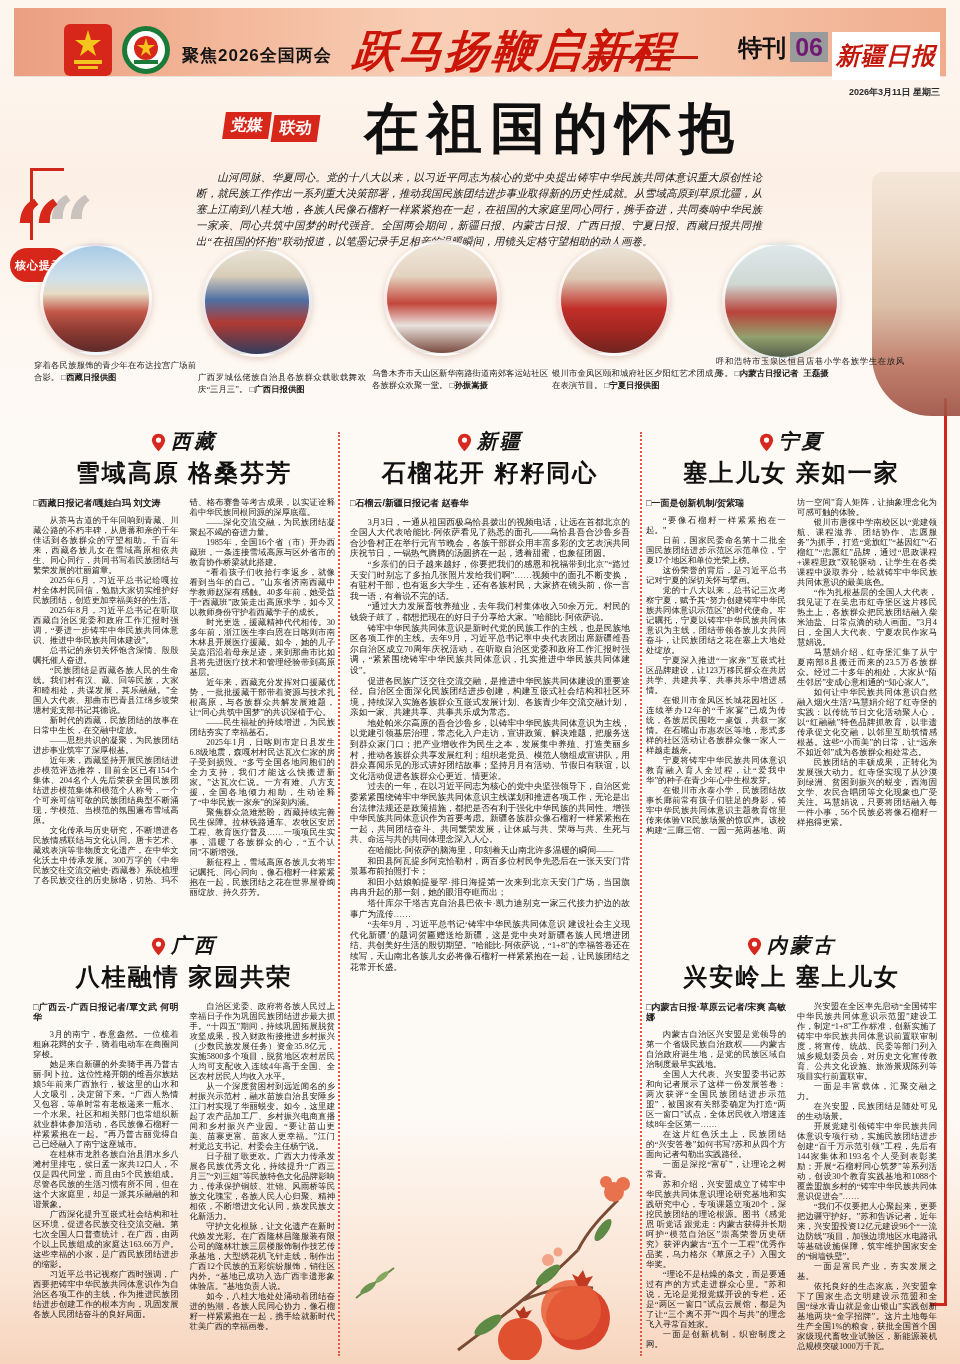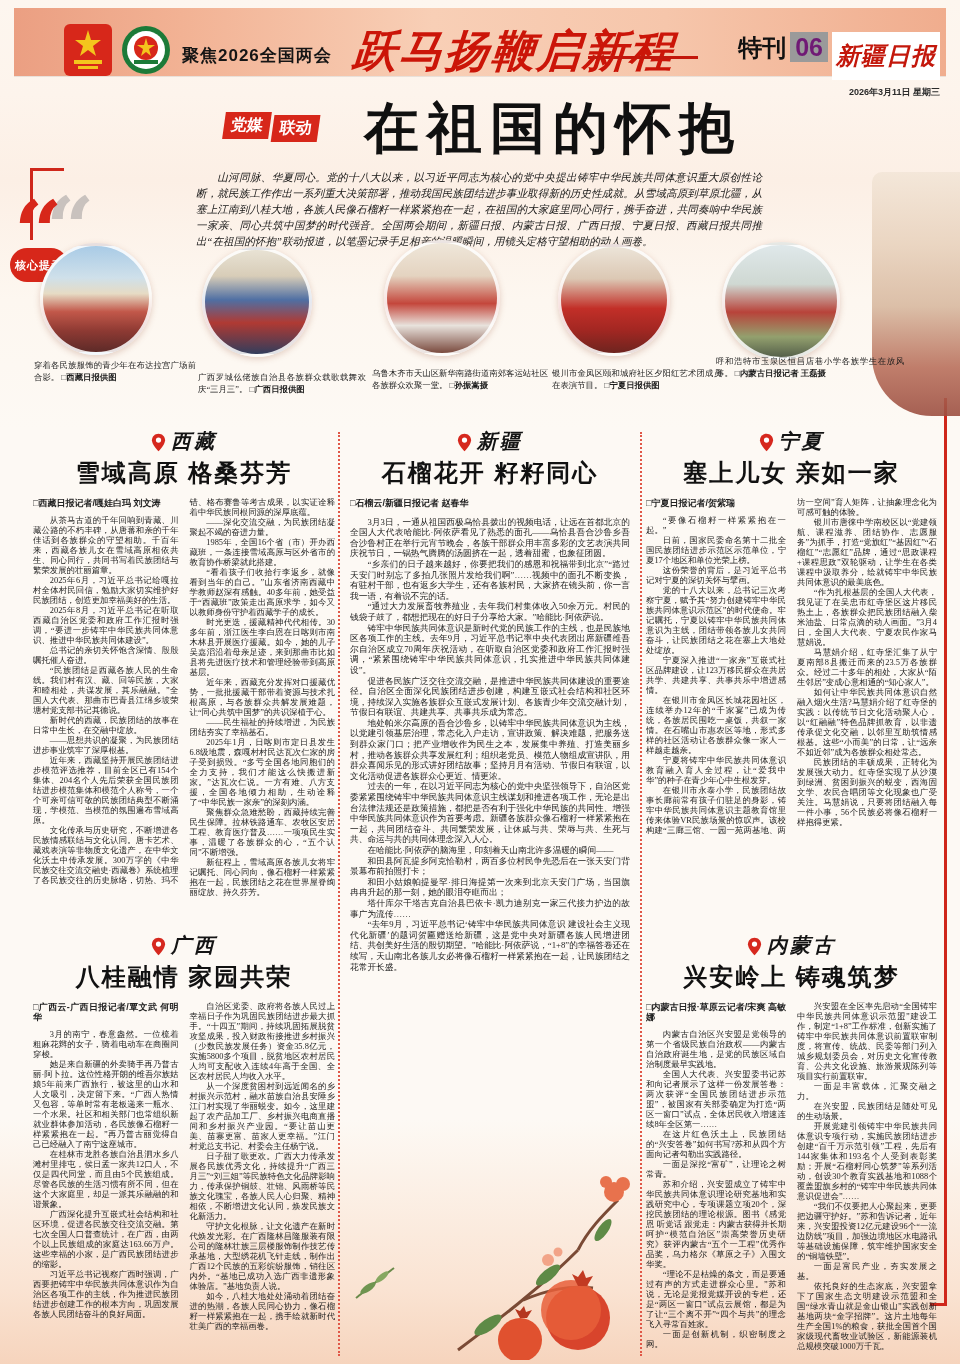--- a/index.html
+++ b/index.html
@@ -56,21 +56,21 @@
   .lead-intro::first-line { }
   .lead-intro p { text-indent:2em; }
 
   
   .photo { position:absolute; border-radius:50%; border:3px solid rgba(255,255,255,.85);
     box-shadow:0 2px 6px rgba(150,80,50,.25); }
   .photo-kites { position:absolute; left:872px; top:172px; width:88px; height:244px;
     border-radius:10px 0 0 60px; background:linear-gradient(180deg,#f3e6d8 0%,#e8d2bd 30%,#d8b9a0 55%,#b9705c 80%,#9c4f41 100%);
     opacity:.9; }
   .caption { position:absolute; font-size:8.4px; line-height:1.4; color:#1d1d1d; text-align:justify; }
-  .caption .credit { font-family:Liberation Sans, sans-serif; font-weight:bold; font-style:normal; }
+  .caption .credit { font-family:Liberation Mono, monospace; font-weight:bold; font-style:normal; }
 
   
   .sep { position:absolute; top:432px; height:924px; border-left:2px dotted #e05747; }
   .article { position:absolute; }
   .sec-head { text-align:center; margin-bottom:2px; }
   .pin { display:inline-block; width:15px; height:19px; vertical-align:-4px; margin-right:5px; }
   .pin svg { width:100%; height:100%; }
   .region { font-family:"DejaVu Serif",serif; font-style:italic; font-weight:900; font-size:20px; color:#141414; letter-spacing:3px; }
   .headline2 { text-align:center; font-family:"Liberation Sans","DejaVu Sans",sans-serif; font-weight:900;
     font-size:24px; color:#111; letter-spacing:2px; margin:2px 0 9px; }
@@ -202,42 +202,42 @@
           </svg></span><span class="region">新疆</span>
     </div>
     <h2 class="headline2">石榴花开 籽籽同心</h2>
     <div class="abody one-col" style="height:700px;">
       <div class="byline">□石榴云/新疆日报记者 赵春华</div>
       <div class="paras">
           <p>3月3日，一通从祖国西极乌恰县拨出的视频电话，让远在首都北京的全国人大代表哈能比·阿依萨看见了熟悉的面孔——乌恰县吾合沙鲁乡吾合沙鲁村正在举行元宵节晚会，各族干部群众用丰富多彩的文艺表演共同庆祝节日，一锅热气腾腾的汤圆挤在一起，透着甜蜜，也象征团圆。</p>
           <p>“乡亲们的日子越来越好，你要把我们的感恩和祝福带到北京”“路过天安门时别忘了多拍几张照片发给我们啊”……视频中的面孔不断变换，有驻村干部，也有返乡大学生，还有各族村民，大家挤在镜头前，你一言我一语，有着说不完的话。</p>
           <p>“通过大力发展畜牧养殖业，去年我们村集体收入50余万元。村民的钱袋子鼓了，都想把现在的好日子分享给大家。”哈能比·阿依萨说。</p>
           <p>铸牢中华民族共同体意识是新时代党的民族工作的主线，也是民族地区各项工作的主线。去年9月，习近平总书记率中央代表团出席新疆维吾尔自治区成立70周年庆祝活动，在听取自治区党委和政府工作汇报时强调，“紧紧围绕铸牢中华民族共同体意识，扎实推进中华民族共同体建设”。</p>
-          <p>促进各民族广泛交往交流交融，是推进中华民族共同体建设的重要途径。自治区全面深化民族团结进步创建，构建互嵌式社会结构和社区环境，持续深入实施各族群众互嵌式发展计划、各族青少年交流交融计划，节假日有联谊、共建共享、共事共乐成为常态。</p>
+          <p>促进各民族广泛交往交流交融，是推进中华民族共同体建设的重要途径。自治区全面深化民族团结进步创建，构建互嵌式社会结构和社区环境，持续深入实施各族群众互嵌式发展计划、各族青少年交流交融计划，亲如一家、共建共享、共事共乐成为常态。</p>
           <p>地处帕米尔高原的吾合沙鲁乡，以铸牢中华民族共同体意识为主线，以党建引领基层治理，常态化入户走访，宣讲政策、解决难题，把服务送到群众家门口；把产业增收作为民生之本，发展集中养殖、打造美丽乡村，推动各族群众共享发展红利；组织老党员、模范人物组成宣讲队，用群众喜闻乐见的形式讲好团结故事；坚持月月有活动、节假日有联谊，以文化活动促进各族群众心更近、情更浓。</p>
           <p>过去的一年，在以习近平同志为核心的党中央坚强领导下，自治区党委紧紧围绕铸牢中华民族共同体意识主线谋划和推进各项工作，无论是出台法律法规还是政策措施，都把是否有利于强化中华民族的共同性、增强中华民族共同体意识作为首要考虑。新疆各族群众像石榴籽一样紧紧抱在一起，共同团结奋斗、共同繁荣发展，让休戚与共、荣辱与共、生死与共、命运与共的共同体理念深入人心。</p>
           <p>在哈能比·阿依萨的脑海里，印刻着天山南北许多温暖的瞬间——</p>
           <p>和田县阿瓦提乡阿克恰勒村，两百多位村民争先恐后在一张天安门背景幕布前拍照打卡；</p>
           <p>和田小姑娘帕提曼罕·排日海提第一次来到北京天安门广场，当国旗冉冉升起的那一刻，她的眼泪夺眶而出；</p>
           <p>塔什库尔干塔吉克自治县巴依卡·凯力迪别克一家三代接力护边的故事广为流传……</p>
           <p>“去年9月，习近平总书记‘铸牢中华民族共同体意识 建设社会主义现代化新疆’的题词贺匾赠送给新疆，这是党中央对新疆各族人民增进团结、共创美好生活的殷切期望。”哈能比·阿依萨说，“1+8”的幸福答卷还在续写，天山南北各族儿女必将像石榴籽一样紧紧抱在一起，让民族团结之花常开长盛。</p>
         </div>
     </div>
   </section>
 
   <section class="article" style="left:646px;top:428px;width:291px;">
     <div class="sec-head">
       <span class="pin"><svg viewBox="0 0 24 30">
             <path d="M12 1C6 1 1.5 5.5 1.5 11.5 1.5 19 12 29 12 29s10.5-10 10.5-17.5C22.5 5.5 18 1 12 1z" fill="#d6281e"></path>
             <circle cx="12" cy="11" r="4.2" fill="#fff"></circle>
           </svg></span><span class="region">宁夏</span>
     </div>
     <h2 class="headline2">塞上儿女 亲如一家</h2>
     <div class="abody two-col" style="height:440px;">
-      <div class="byline">□宁夏日报记者/贺紫瑞</div>
+      <div class="byline">□一面是创新机制/贺紫瑞</div>
       <div class="paras">
           <p>“要像石榴籽一样紧紧抱在一起。”</p>
           <p>日前，国家民委命名第十二批全国民族团结进步示范区示范单位，宁夏17个地区和单位光荣上榜。</p>
           <p>这份荣誉的背后，是习近平总书记对宁夏的深切关怀与擘画。</p>
           <p>党的十八大以来，总书记三次考察宁夏，赋予其“努力创建铸牢中华民族共同体意识示范区”的时代使命。牢记嘱托，宁夏以铸牢中华民族共同体意识为主线，团结带领各族儿女共同奋斗，让民族团结之花在塞上大地处处绽放。</p>
           <p>宁夏深入推进“一家亲”互嵌式社区品牌建设，让123万移民群众在共居共学、共建共享、共事共乐中增进感情。</p>
           <p>在银川市金凤区长城花园社区，连续举办12年的“千家宴”已成为传统，各族居民围吃一桌饭，共叙一家情。在石嘴山市惠农区等地，形式多样的社区活动让各族群众像一家人一样越走越亲。</p>
           <p>宁夏将铸牢中华民族共同体意识教育融入育人全过程，让“爱我中华”的种子在青少年心中生根发芽。</p>
           <p>在银川市永泰小学，民族团结故事长廊前常有孩子们驻足的身影，铸牢中华民族共同体意识主题教育馆里传来体验VR民族场景的惊叹声。该校构建“三廊三馆、一园一苑两基地、两坊一空间”育人矩阵，让抽象理念化为可感可触的体验。</p>
           <p>银川市唐徕中学南校区以“党建领航、课程滋养、团结协作、志愿服务”为抓手，打造“党旗红”“基因红”“石榴红”“志愿红”品牌，通过“思政课程+课程思政”双轮驱动，让学生在各类课程中汲取养分，绘就铸牢中华民族共同体意识的最美底色。</p>
@@ -274,21 +274,21 @@
     </div>
   </section>
 
   <section class="article" style="left:646px;top:932px;width:291px;">
     <div class="sec-head">
       <span class="pin"><svg viewBox="0 0 24 30">
             <path d="M12 1C6 1 1.5 5.5 1.5 11.5 1.5 19 12 29 12 29s10.5-10 10.5-17.5C22.5 5.5 18 1 12 1z" fill="#d6281e"></path>
             <circle cx="12" cy="11" r="4.2" fill="#fff"></circle>
           </svg></span><span class="region">内蒙古</span>
     </div>
-    <h2 class="headline2">兴安岭上 铸魂筑梦</h2>
+    <h2 class="headline2">兴安岭上 塞上儿女</h2>
     <div class="abody two-col" style="height:358px;">
       <div class="byline">□内蒙古日报·草原云记者/宋爽 高敏娜</div>
       <div class="paras">
           <p>内蒙古自治区兴安盟是党领导的第一个省级民族自治政权——内蒙古自治政府诞生地，是党的民族区域自治制度最早实践地。</p>
           <p>全国人大代表、兴安盟委书记苏和向记者展示了这样一份发展答卷：两次获评“全国民族团结进步示范盟”，被国家有关部委确定为打造“两区一窗口”试点，全体居民收入增速连续8年全区第一……</p>
           <p>在这片红色沃土上，民族团结的“兴安答卷”如何书写?苏和从四个方面向记者勾勒出实践路径。</p>
           <p>一面是深挖“富矿”，让理论之树常青。</p>
           <p>苏和介绍，兴安盟成立了铸牢中华民族共同体意识理论研究基地和实践研究中心，专项课题立项20个，深挖民族团结的理论根源。图书《感党恩 听党话 跟党走：内蒙古获得并长期呵护“模范自治区”崇高荣誉历史研究》获评内蒙古“五个一工程”优秀作品奖，乌力格尔《草原之子》入围文华奖。</p>
           <p>“理论不是枯燥的条文，而是要通过有声的方式走进群众心里。”苏和说，无论是党报党媒开设的专栏，还是“两区一窗口”试点云展馆，都是为了让“三个离不开”“四个与共”的理念飞入寻常百姓家。</p>
           <p>一面是创新机制，织密制度之网。</p>

